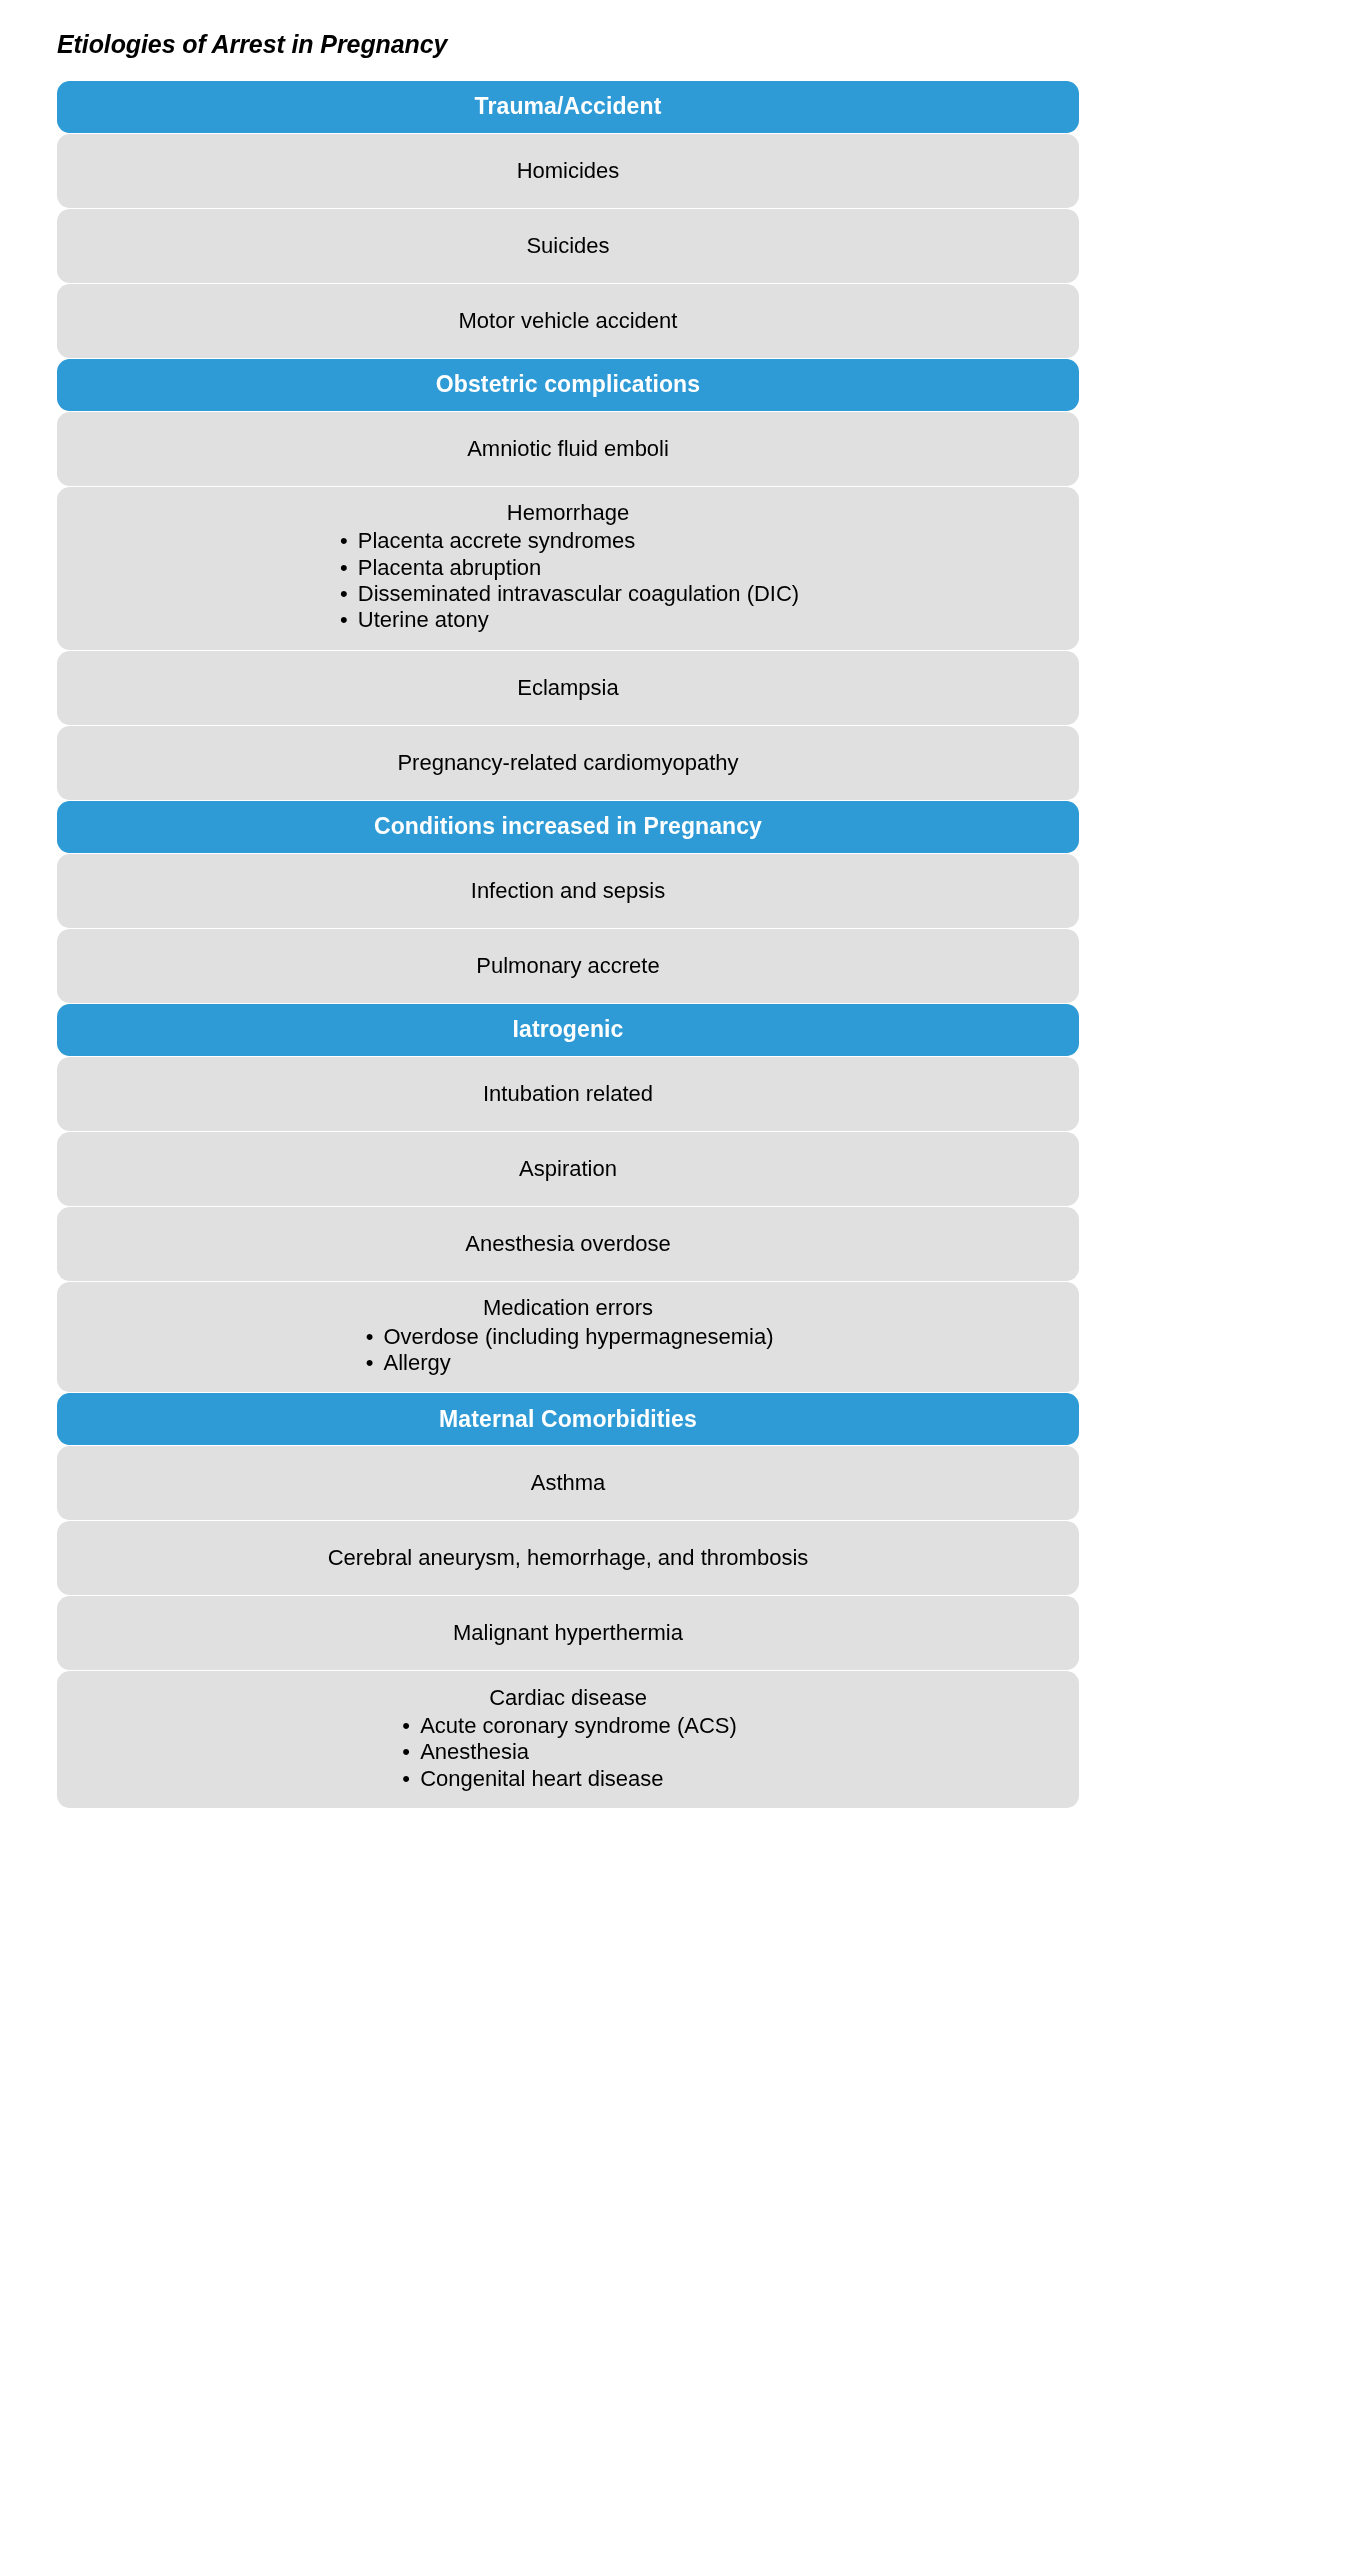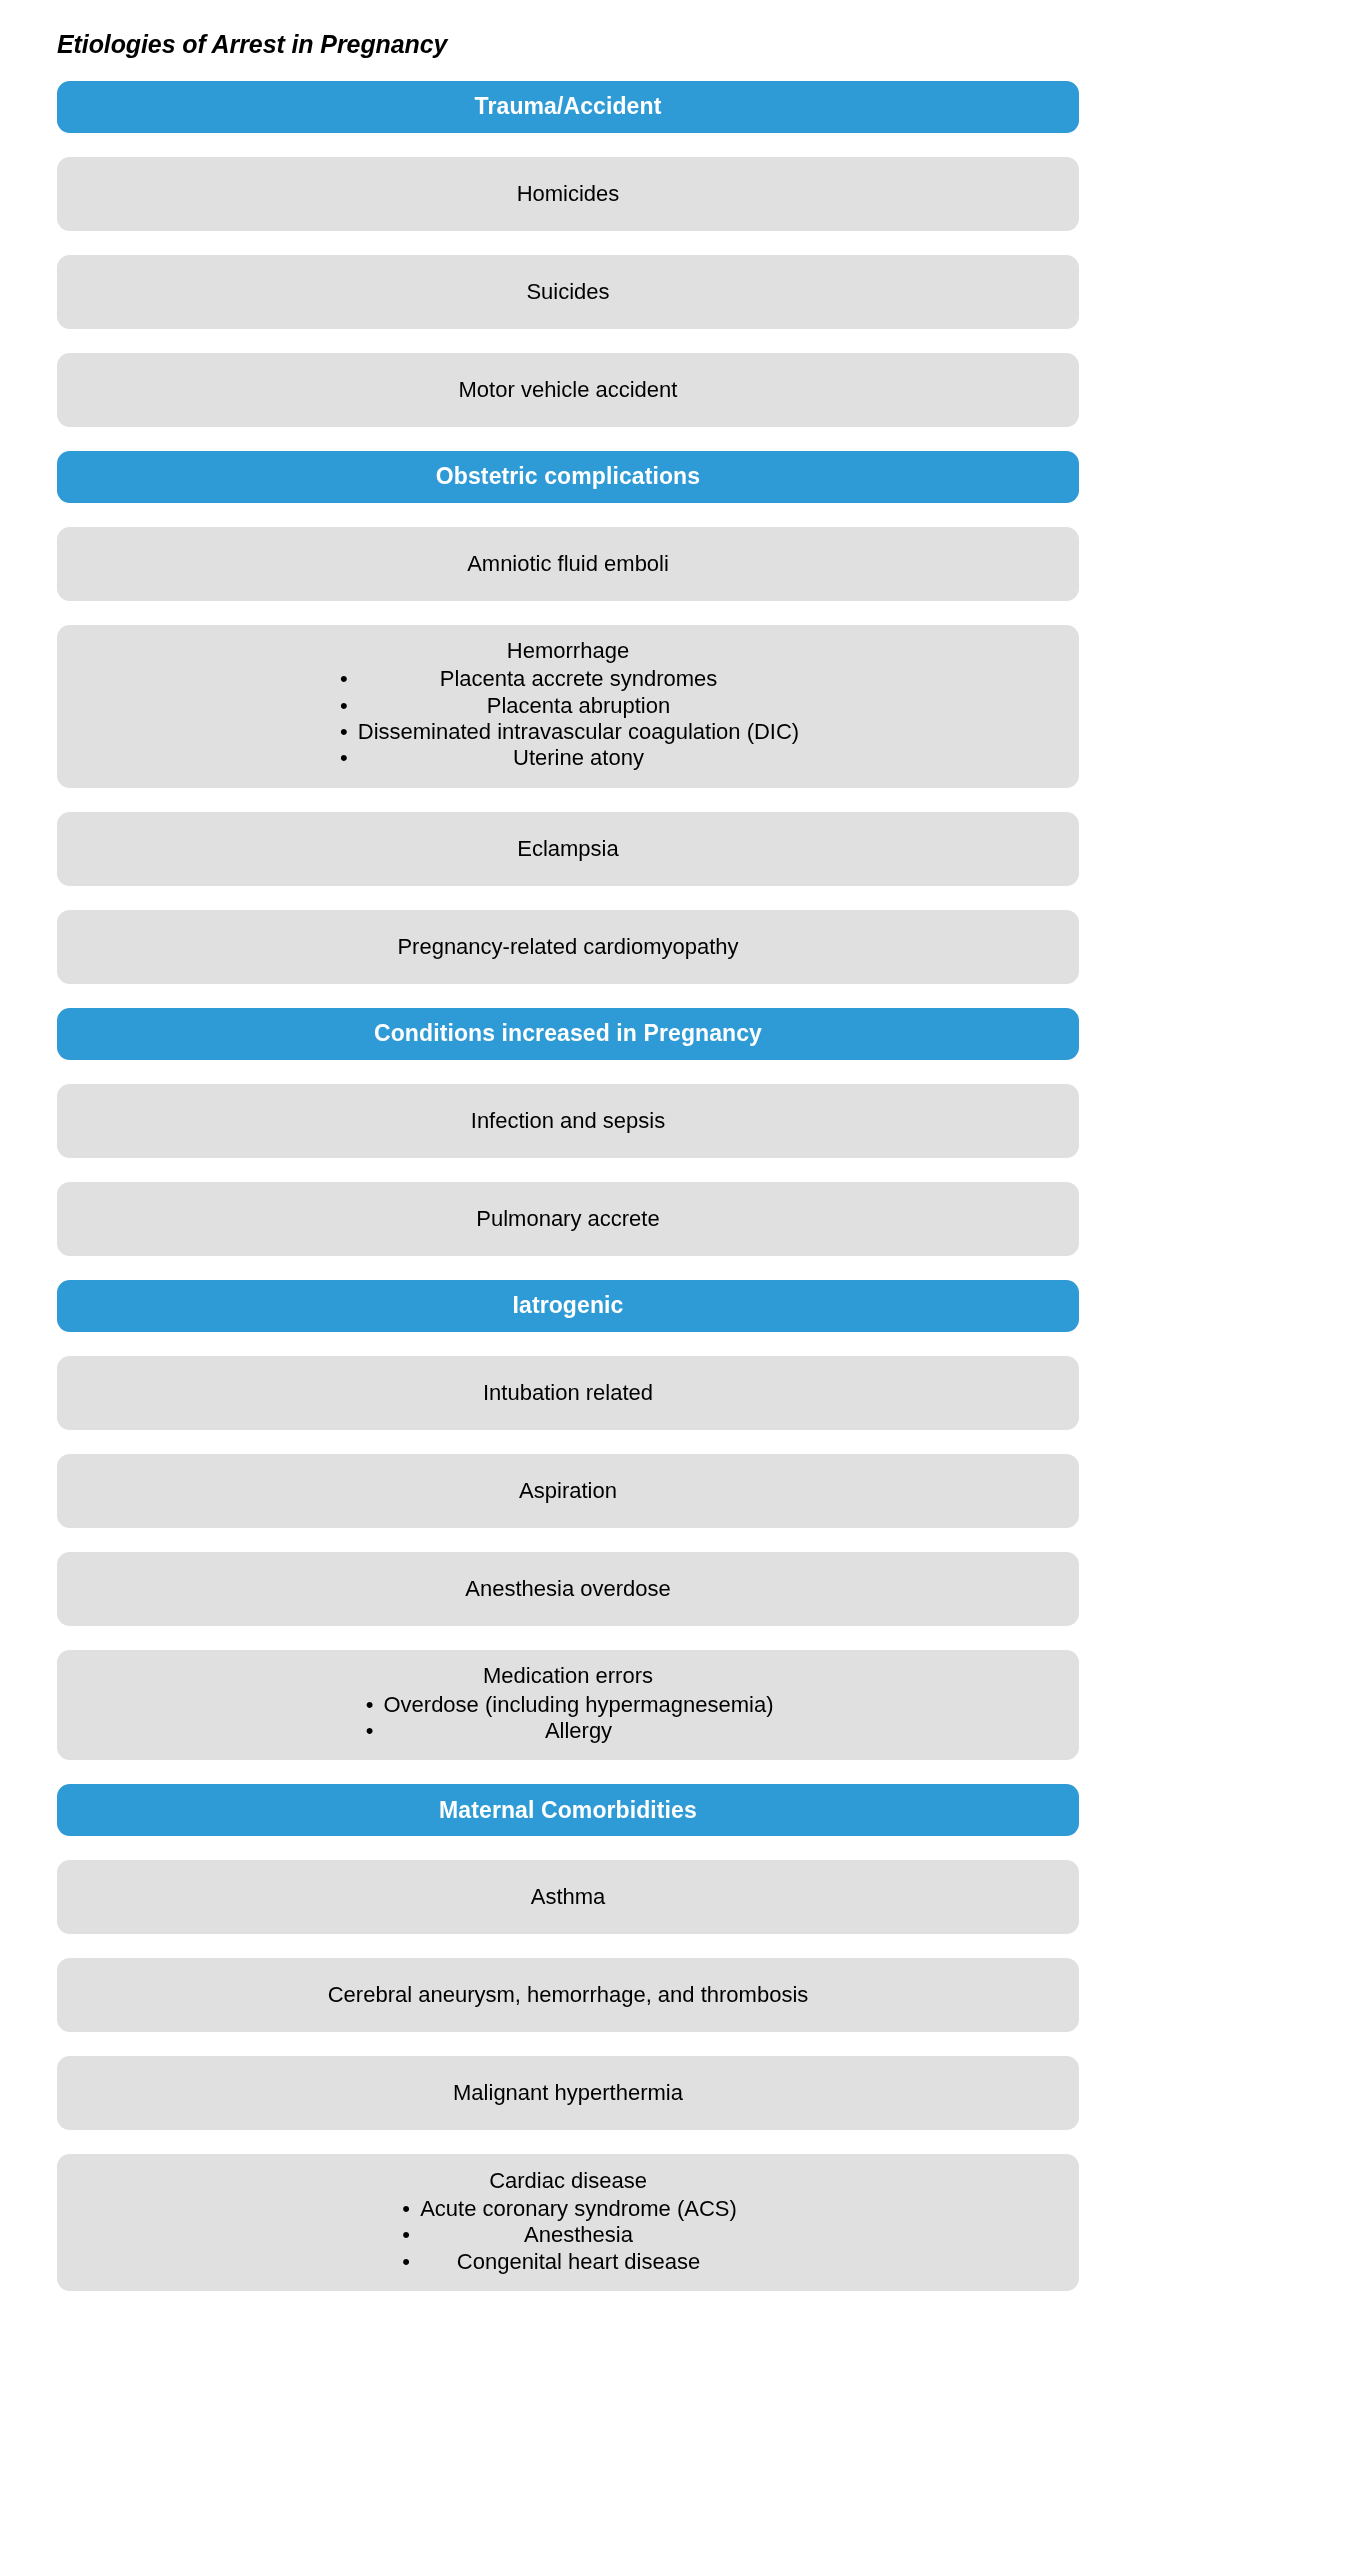--- a/index.html
+++ b/index.html
@@ -32,21 +32,21 @@
     padding-top: 31px;
     padding-bottom: 0;
     line-height: 1.1;
     margin: 0;
     white-space: nowrap;
   }
   .stack {
     margin-top: 22px;
     display: flex;
     flex-direction: column;
-    gap: 24px;
+    gap: 1px;
   }
   .row {
     box-sizing: border-box;
     width: 100%;
     border-radius: 12.7px;
     display: flex;
     flex-direction: column;
     align-items: center;
     justify-content: center;
     text-align: center;
@@ -72,21 +72,21 @@
     padding: 13.7px 21px 16px 21px;
   }
   .item-label {
     display: block;
     line-height: 1.18;
   }
   .sub-list {
     list-style: none;
     margin: 2.1px 0 0 0;
     padding: 0;
-    text-align: center;
+    text-align: left;
     display: inline-block;
   }
   .sub-list li {
     position: relative;
     padding-left: 21px;
     font-size: 22px;
     line-height: 1.20;
     color: #000000;
     white-space: nowrap;
   }

